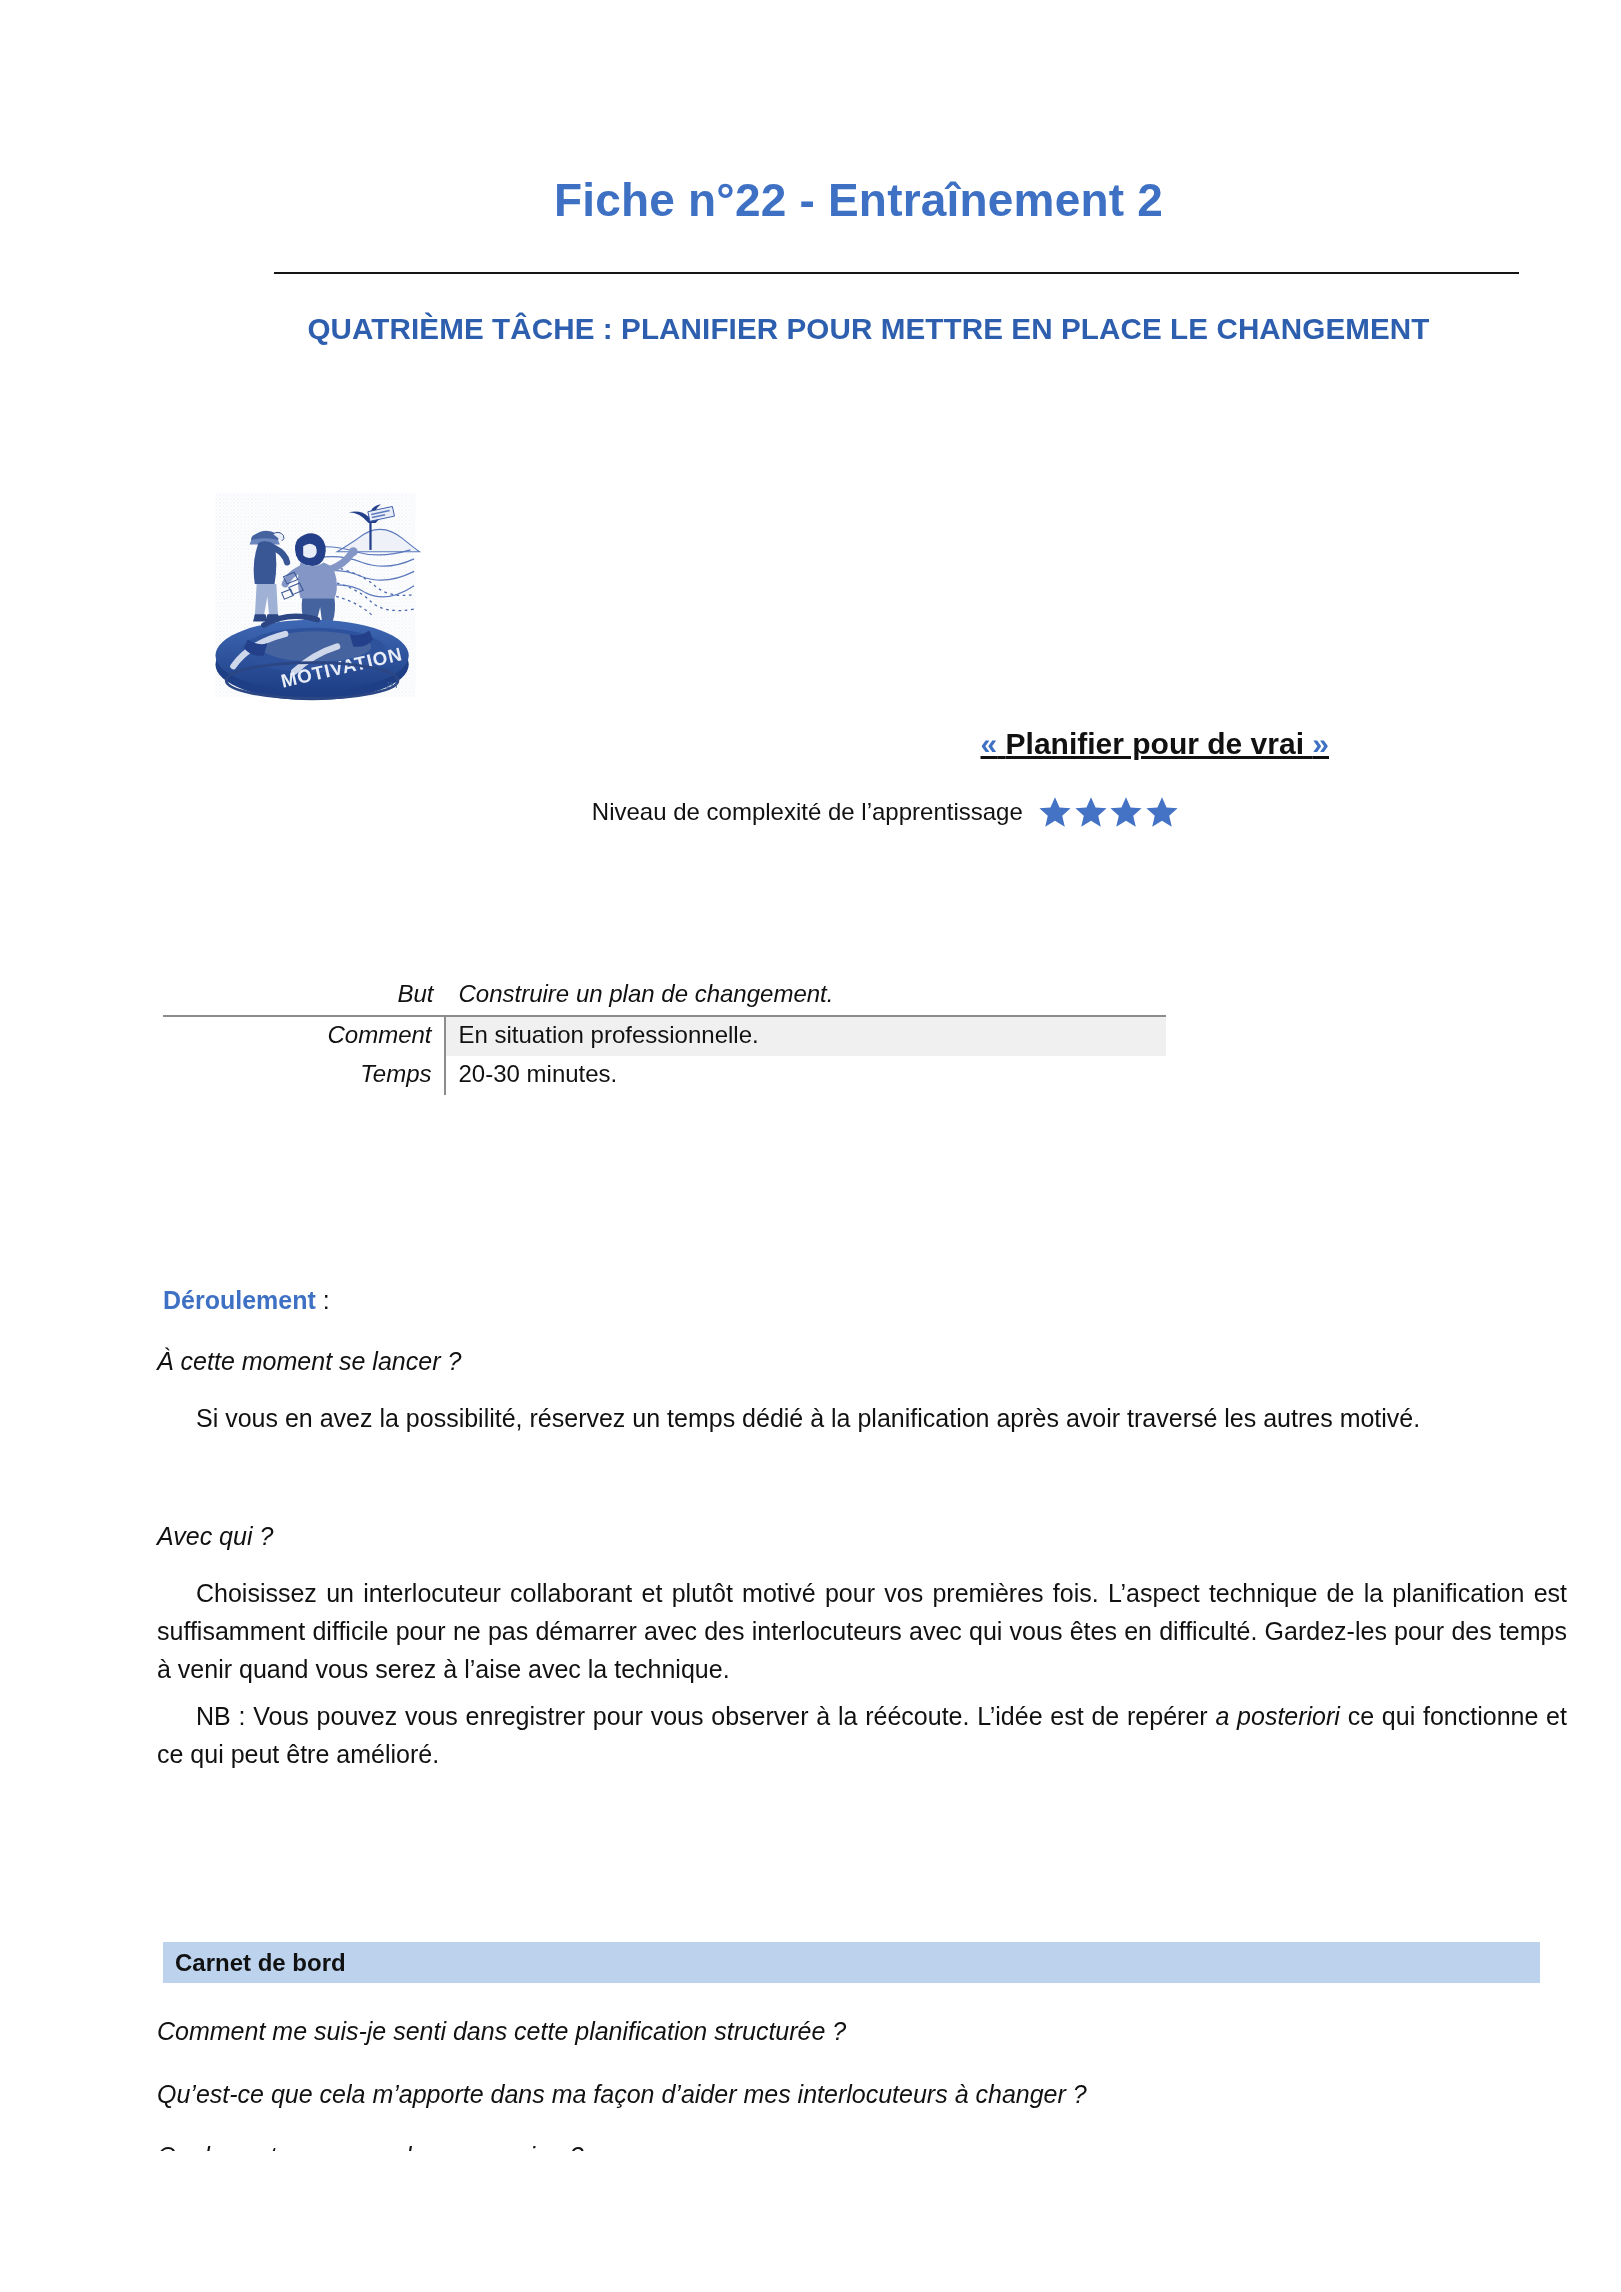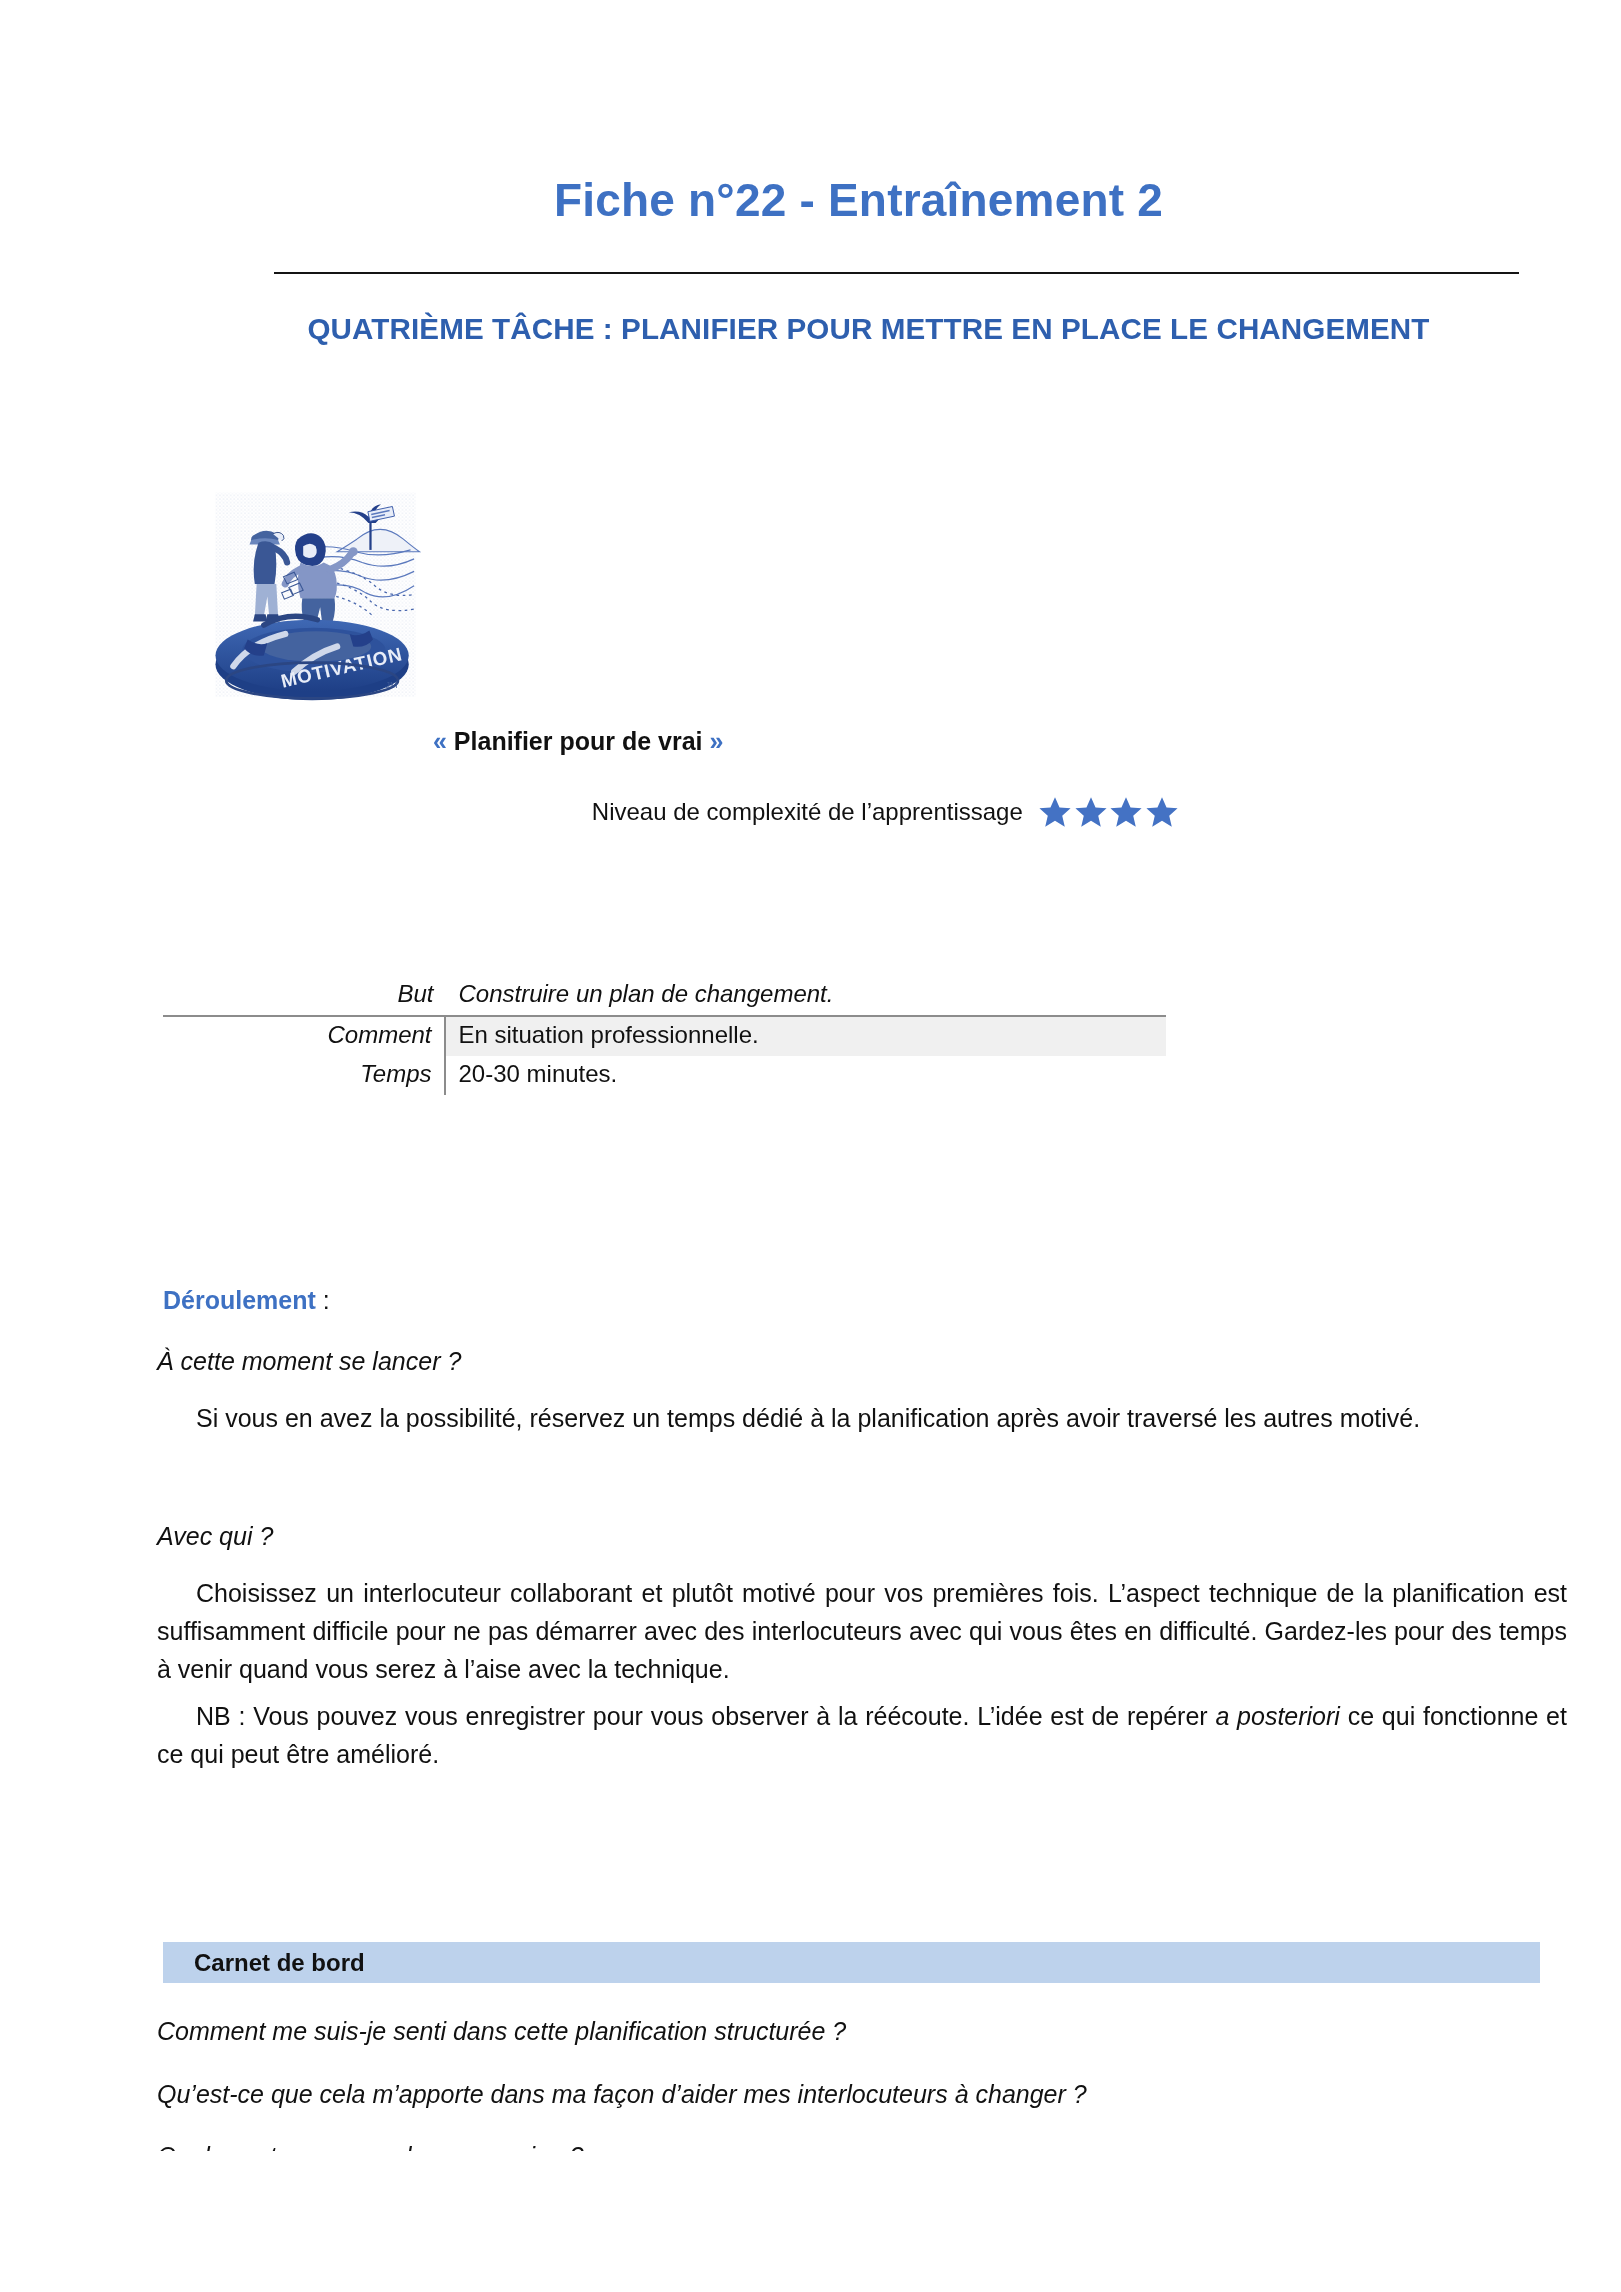--- a/index.html
+++ b/index.html
@@ -71,24 +71,25 @@
     overflow: hidden;
   }
   .illustration svg { display: block; }
 
   
   .caption {
     position: absolute;
     left: 385px;
     top: 727px;
     width: 896px;
-    text-align: left;
-    font-size: 25px;
+    text-align: right;
+    font-size: 30px;
     font-weight: bold;
     color: #111111;
+    text-decoration: underline;
   }
   .caption .guill { color: #3E71C3; }
 
   .complexity-row {
     position: absolute;
     left: 385px;
     top: 795px;
     width: 905px;
     display: flex;
     align-items: center;
@@ -187,21 +188,21 @@
     position: absolute;
     left: 115px;
     top: 1942px;
     width: 1377px;
     height: 41px;
     background: #BDD2EC;
     display: flex;
     align-items: center;
   }
   .carnet-banner span {
-    padding-left: 31px;
+    padding-left: 12px;
     font-size: 24px;
     font-weight: bold;
     color: #111111;
   }
   .carnet-q {
     position: absolute;
     left: 109px;
     width: 1415px;
     font-size: 25px;
     font-style: italic;

